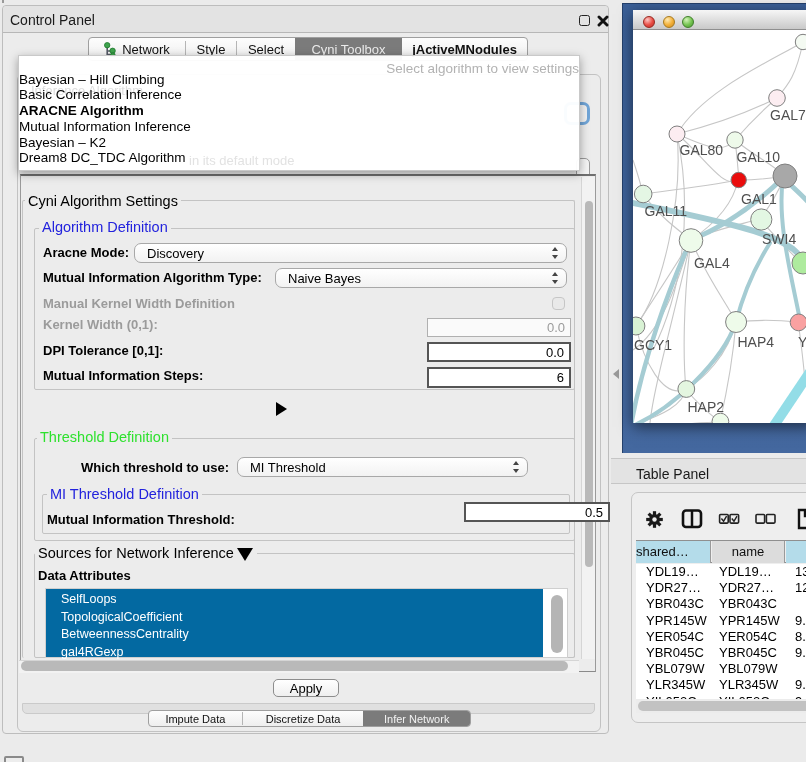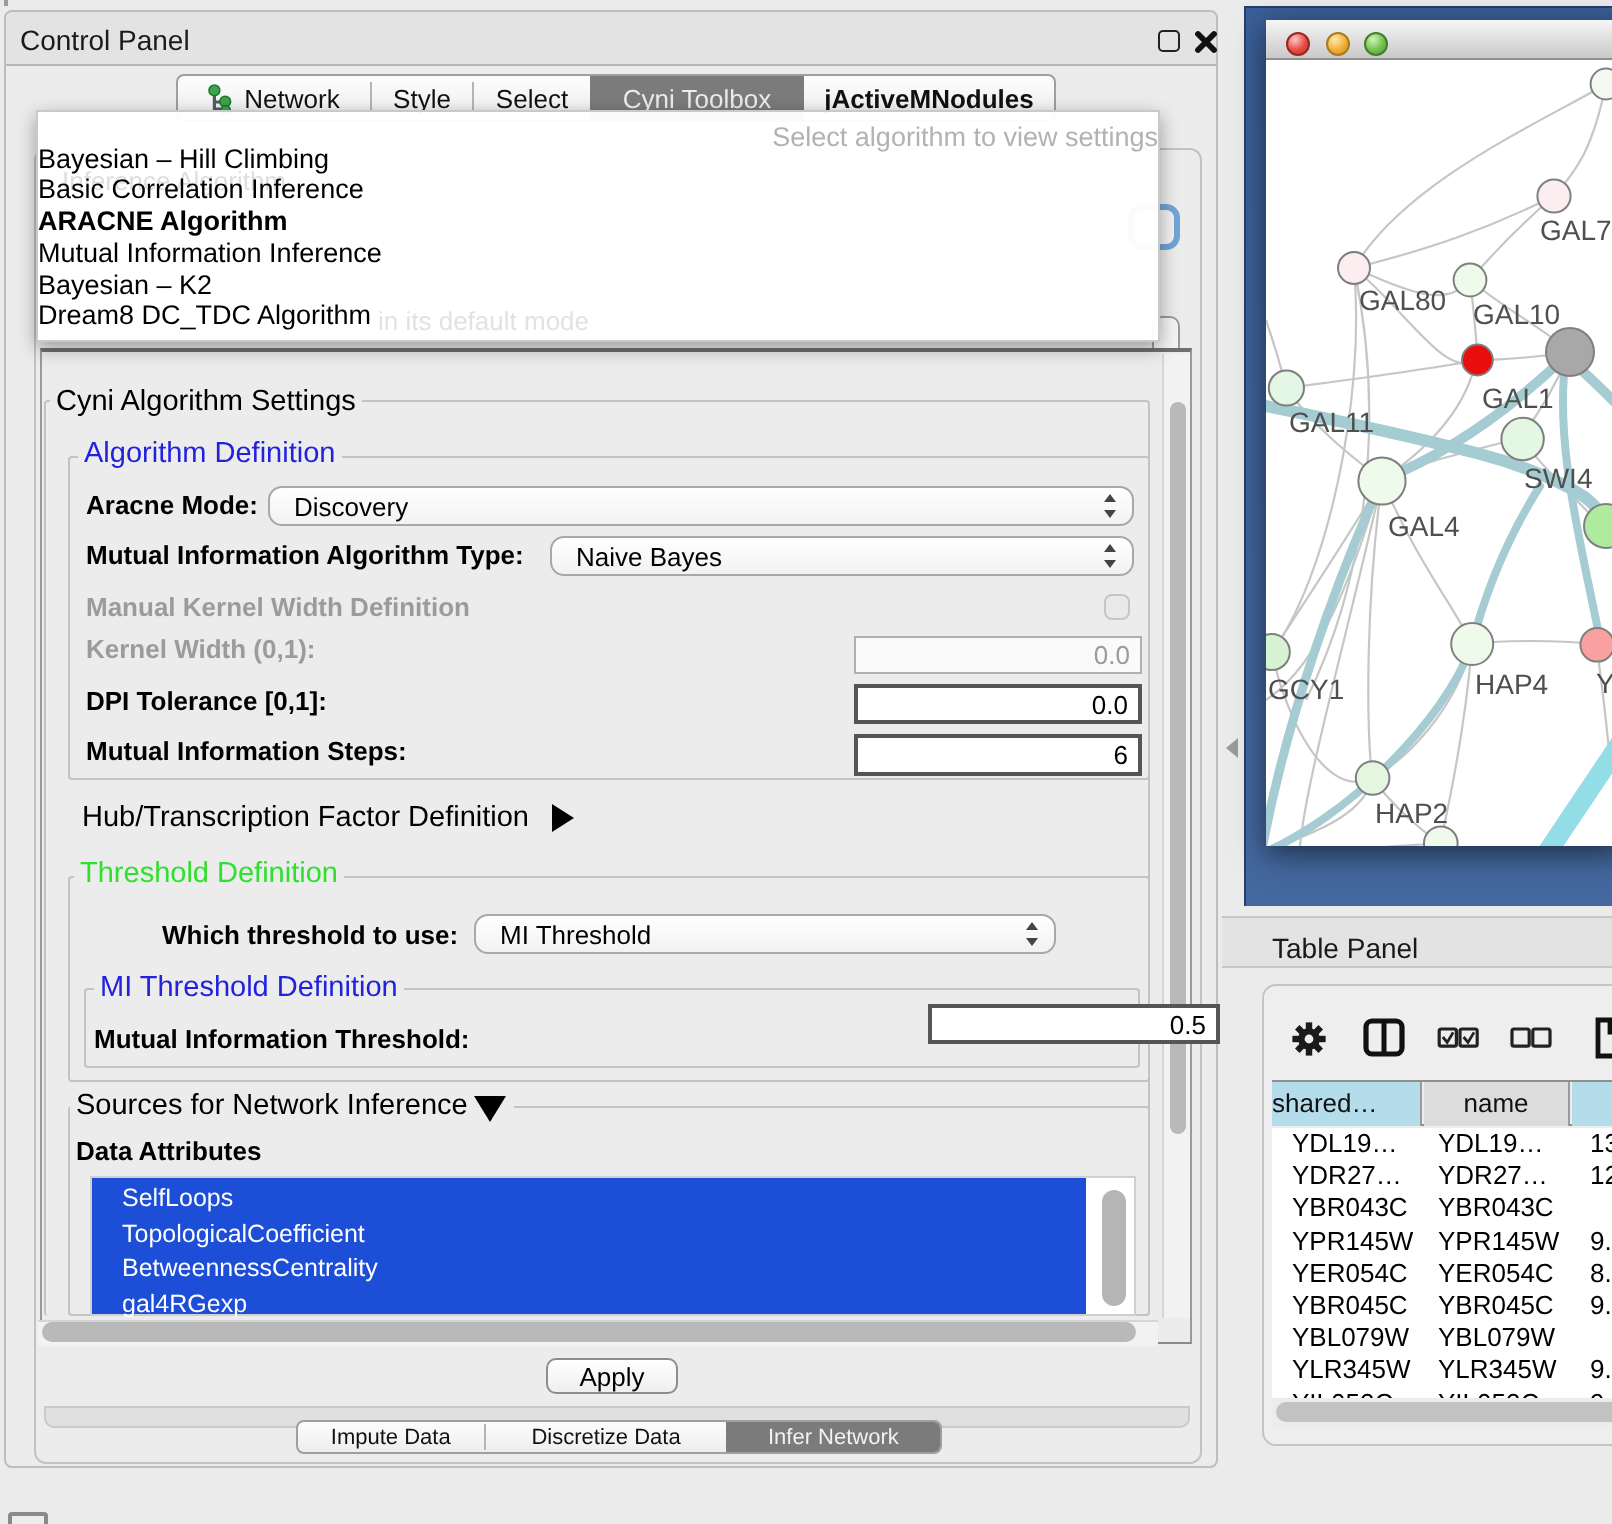--- a/index.html
+++ b/index.html
@@ -87,21 +87,20 @@
 
   <div class="abs blab" style="left:40px; top:311px; color:#9b9b9b;">Kernel Width (0,1):</div>
   <div class="tfield" style="left:424px; top:312px; width:144px; height:19px; border:1px solid #b0b0b0; background:#fafafa; color:#9b9b9b;">0.0</div>
 
   <div class="abs blab" style="left:40px; top:337px;">DPI Tolerance [0,1]:</div>
   <div class="tfield" style="left:424px; top:336px; width:144px; height:20px;">0.0</div>
 
   <div class="abs blab" style="left:40px; top:362px;">Mutual Information Steps:</div>
   <div class="tfield" style="left:424px; top:361px; width:144px; height:21px;">6</div>
 
-  <div class="abs" style="left:38px; top:395px; font-size:14.5px;">Hub/Transcription Factor Definition</div>
   <div class="abs" style="left:273px; top:396px; width:0; height:0; border-top:7px solid transparent; border-bottom:7px solid transparent; border-left:11px solid #000;"></div>
 
   <div class="gbox" style="left:31px; top:432px; width:541px; height:103px;"></div>
   <div class="glab" style="left:34px; top:424px; color:#2ee12e;">Threshold Definition</div>
 
   <div class="abs blab" style="left:78px; top:454px;">Which threshold to use:</div>
   <div class="combo" style="left:234px; top:451px; width:291px; height:20px;">MI Threshold<span class="arr"></span></div>
 
   <div class="gbox" style="left:39px; top:488px; width:528px; height:40px;"></div>
   <div class="glab" style="left:44px; top:481px; color:#2222dd;">MI Threshold Definition</div>
@@ -109,21 +108,21 @@
   <div class="abs blab" style="left:44px; top:506px;">Mutual Information Threshold:</div>
   <div class="tfield" style="left:414px; top:496px; width:146px; height:20px;margin-left:47px;">0.5</div>
 
   <div class="gbox" style="left:31px; top:547px; width:541px; height:105px;"></div>
   <div class="glab" style="left:32px; top:540px; color:#000;">Sources for Network Inference&nbsp;&nbsp;&nbsp;&nbsp;&nbsp;</div>
   <div class="abs" style="left:234px; top:542px; width:0; height:0; border-left:8px solid transparent; border-right:8px solid transparent; border-top:13px solid #000;"></div>
 
   <div class="abs blab" style="left:35px; top:562px;">Data Attributes</div>
 
   <div class="abs" style="left:42px; top:582px; width:523px; height:70px; background:#fff; border:1px solid #cfcfcf;"></div>
-  <div class="abs" style="left:43px; top:583px; width:497px; height:68px; background:#1d4ed8; color:#fff; font-size:12.5px; line-height:17.6px; padding:2px 0 0 15px;">
+  <div class="abs" style="left:43px; top:583px; width:497px; height:68px; background:#0369a1; color:#fff; font-size:12.5px; line-height:17.6px; padding:2px 0 0 15px;">
     SelfLoops<br>TopologicalCoefficient<br>BetweennessCentrality<br>gal4RGexp</div>
   <div class="abs" style="left:548px; top:589px; width:12px; height:58px; background:#b5b5b5; border-radius:6px;"></div>
 
   <div class="abs" style="left:270px; top:673px; width:66px; height:18px; background:linear-gradient(#ffffff,#efefef);
     border:1px solid #8d8d8d; border-radius:5px; font-size:13px; display:flex; align-items:center; justify-content:center;">Apply</div>
 
   <div class="abs" style="left:19px; top:697px; width:573px; height:11px; background:#e0e0e0; border:1px solid #cacaca; border-radius:0 0 5px 5px;"></div>
 
   <div class="abs" id="bottabs" style="left:145px; top:704px; width:323px; height:17px;
     background:linear-gradient(#fdfdfd,#eeeeee); border:1px solid #9f9f9f; border-radius:4px;

